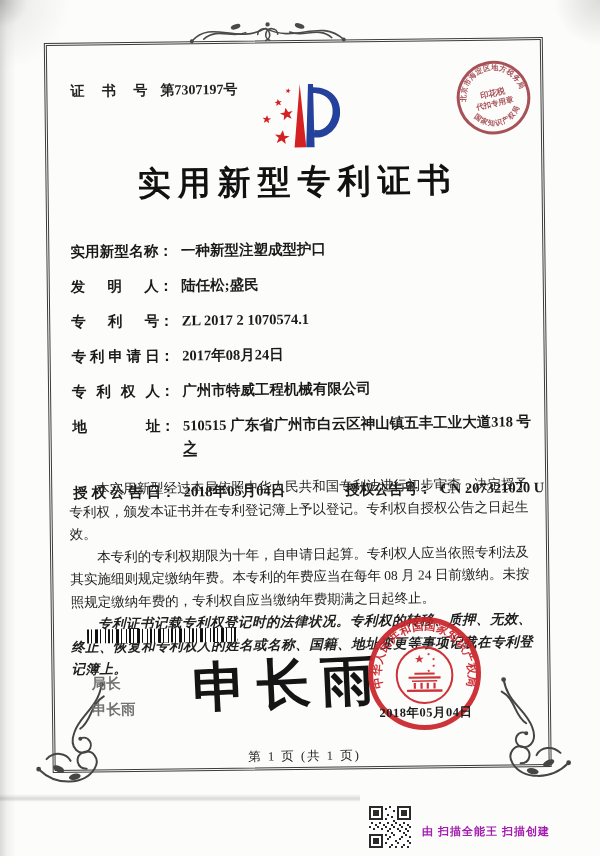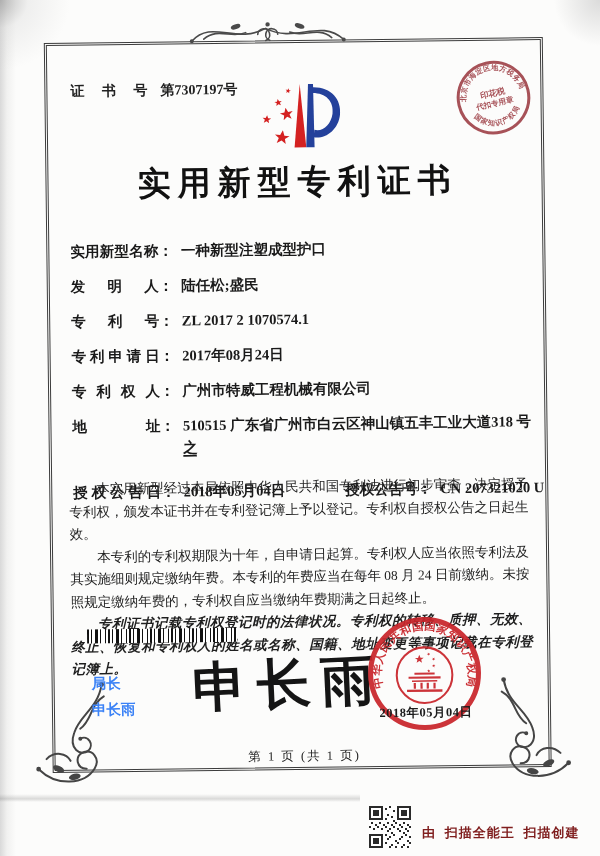--- a/index.html
+++ b/index.html
@@ -51,39 +51,39 @@
   .body-text p.script{font-style:italic;font-weight:600;letter-spacing:.5px;}
 
   
   .barcode{
     position:absolute;left:84px;top:627px;width:150px;height:14px;
     background:repeating-linear-gradient(90deg,
       #111 0 2px, #fff 2px 4px, #111 4px 5px, #fff 5px 8px,
       #111 8px 11px, #fff 11px 13px, #111 13px 14px, #fff 14px 18px,
       #111 18px 19px, #fff 19px 21px);
   }
-  .director{position:absolute;left:88px;top:668px;font-size:14.5px;font-weight:700;color:#3b82f6;line-height:26px;}
+  .director{position:absolute;left:88px;top:668px;font-size:14.5px;font-weight:700;color:#737373;line-height:26px;}
   .autograph{
     position:absolute;left:185px;top:648px;width:200px;text-align:center;
     font-size:54px;font-weight:700;color:#151515;letter-spacing:10px;
     transform:rotate(-2deg);font-family:"Liberation Serif","DejaVu Serif",serif;
   }
   .seal{position:absolute;left:362px;top:616px;width:118px;height:118px;opacity:.93;}
   .seal-date{
     position:absolute;left:360px;top:706px;width:124px;text-align:center;
     font-size:12.5px;font-weight:700;color:#1c1c1c;letter-spacing:.5px;
   }
   .page-footer{position:absolute;left:0;top:748px;width:100%;text-align:center;font-size:12.5px;color:#222;letter-spacing:2px;}
 
   
   .paper-edge{position:absolute;left:0;top:794px;width:60%;height:8px;
     background:linear-gradient(180deg,rgba(0,0,0,0) 0,rgba(60,60,60,.18) 60%,rgba(255,255,255,0) 100%);}
   .qr{position:absolute;left:369px;top:806px;width:42px;height:42px;}
-  .scan-credit{position:absolute;left:422px;top:824px;font-size:13px;font-weight:700;color:#7f1d1d;
-    font-family:Liberation Mono, monospace;letter-spacing:1px;}
+  .scan-credit{position:absolute;left:422px;top:824px;font-size:11px;font-weight:700;color:#a21caf;
+    font-family:Liberation Sans, sans-serif;letter-spacing:1px;}
 </style>
 </head>
 <body>
 
 <div class="paper-tilt">
 
   <div class="frame"></div>
 
   <svg class="ornament" style="left:192px;top:14px;" width="160" height="38" viewBox="0 0 160 38">
     <g fill="none" stroke="#4a4a4a" stroke-width="1.6" stroke-linecap="round">

